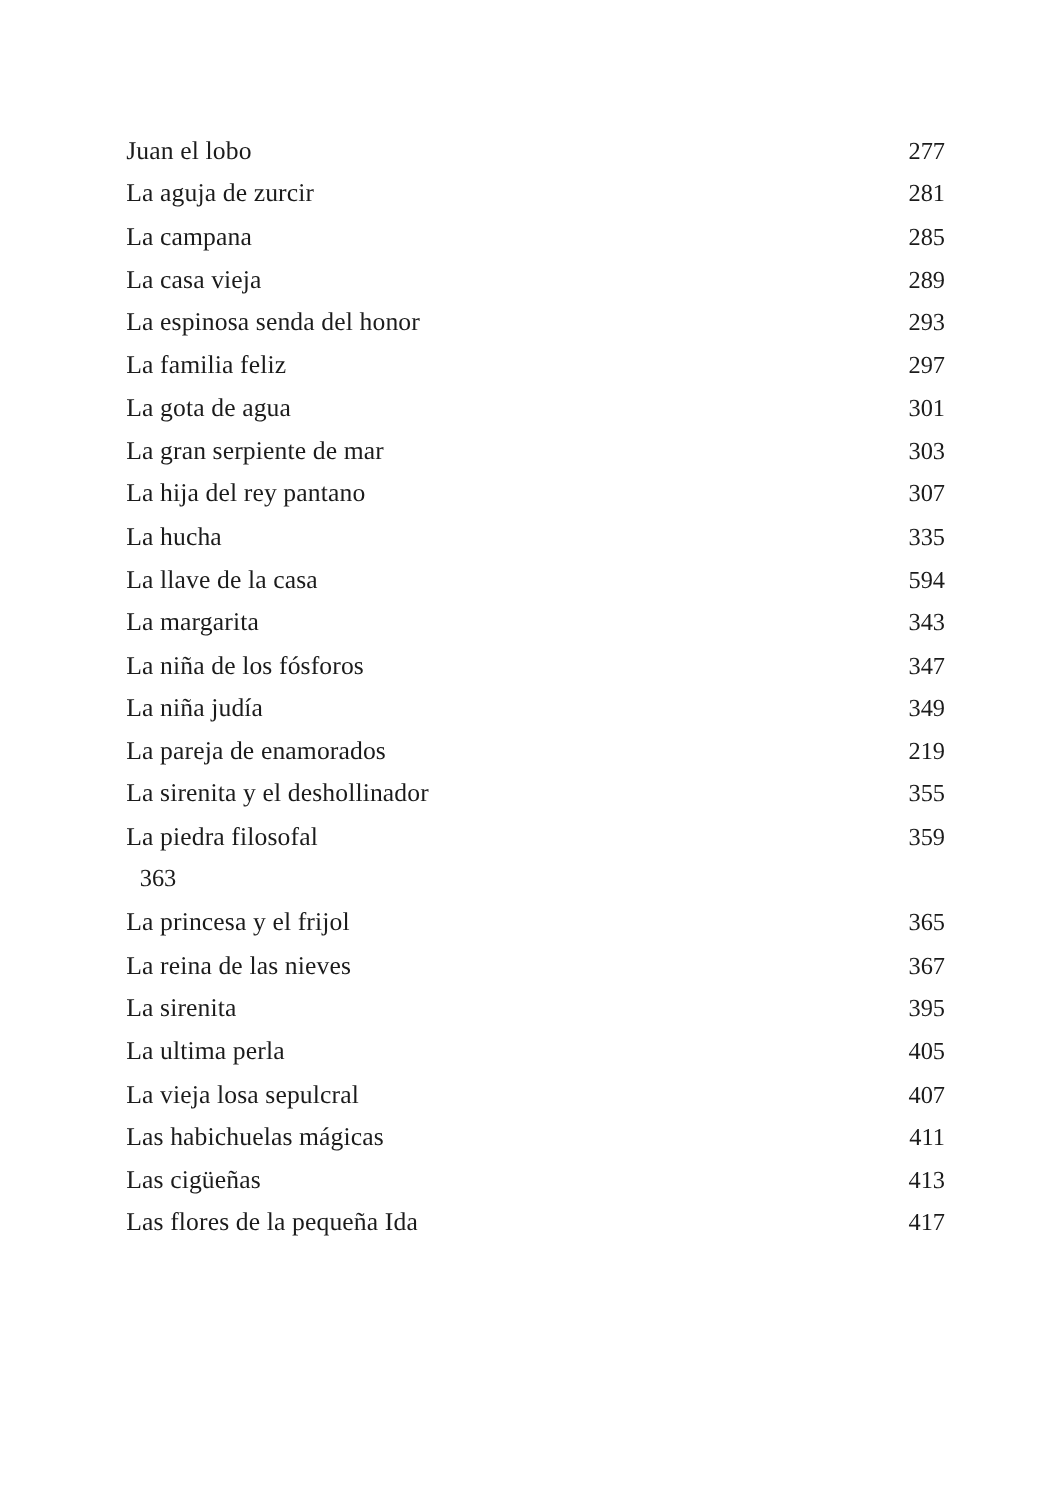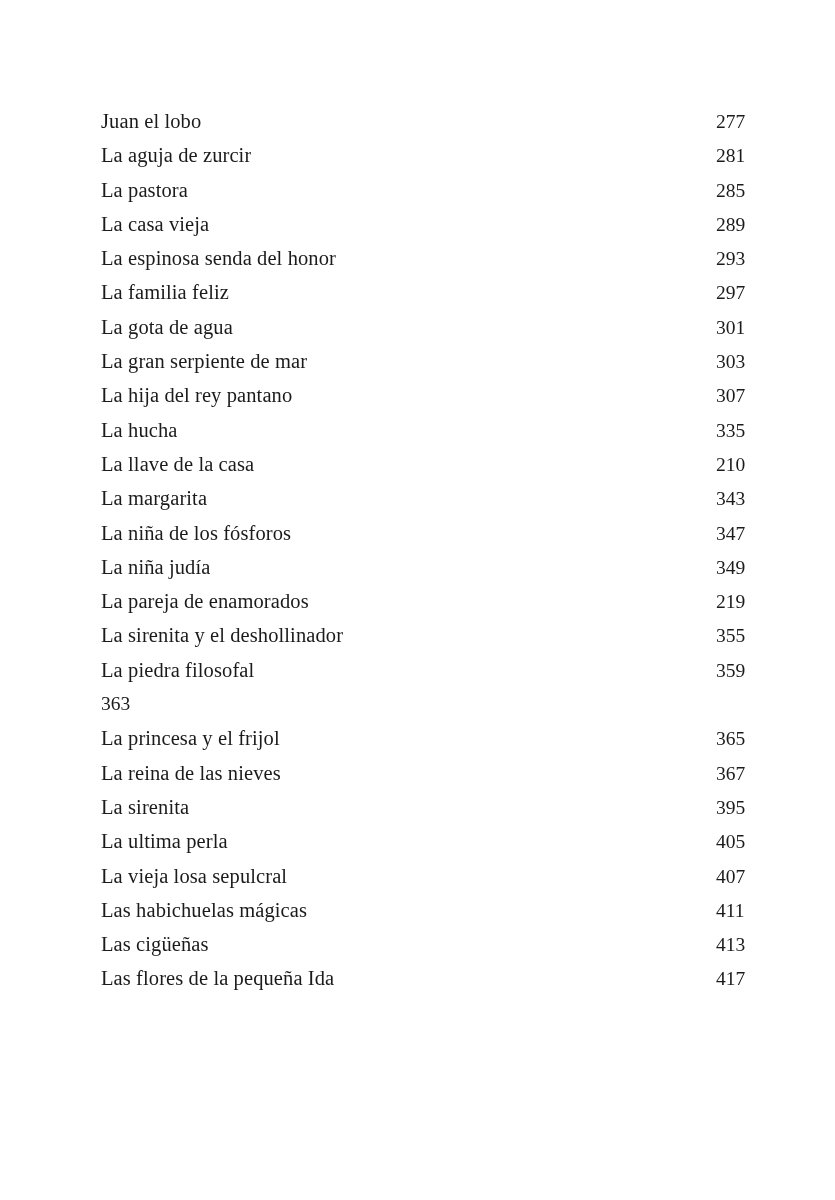--- a/index.html
+++ b/index.html
@@ -43,41 +43,41 @@
     color: #1b1b1b;
     flex: 0 1 auto;
     overflow: hidden;
     text-overflow: ellipsis;
   }
 
   .toc-page {
     font-size: 19.5px;
     color: #1b1b1b;
     flex: 0 0 auto;
-    text-align: left;
+    text-align: right;
     min-width: 40px;
     font-variant-numeric: lining-nums;
     font-family: Liberation Serif, serif;
   }
 </style>
 </head>
 <body>
 
 <div class="page">
   <div class="toc" id="toc-list">
       <div class="toc-entry">
         <span class="toc-title">Juan el lobo</span>
         <span class="toc-page">277</span>
       </div>
       <div class="toc-entry">
         <span class="toc-title">La aguja de zurcir</span>
         <span class="toc-page">281</span>
       </div>
       <div class="toc-entry">
-        <span class="toc-title">La pastora</span>
+        <span class="toc-title">La campana</span>
         <span class="toc-page">285</span>
       </div>
       <div class="toc-entry">
         <span class="toc-title">La casa vieja</span>
         <span class="toc-page">289</span>
       </div>
       <div class="toc-entry">
         <span class="toc-title">La espinosa senda del honor</span>
         <span class="toc-page">293</span>
       </div>
@@ -96,21 +96,21 @@
       <div class="toc-entry">
         <span class="toc-title">La hija del rey pantano</span>
         <span class="toc-page">307</span>
       </div>
       <div class="toc-entry">
         <span class="toc-title">La hucha</span>
         <span class="toc-page">335</span>
       </div>
       <div class="toc-entry">
         <span class="toc-title">La llave de la casa</span>
-        <span class="toc-page">210</span>
+        <span class="toc-page">594</span>
       </div>
       <div class="toc-entry">
         <span class="toc-title">La margarita</span>
         <span class="toc-page">343</span>
       </div>
       <div class="toc-entry">
         <span class="toc-title">La niña de los fósforos</span>
         <span class="toc-page">347</span>
       </div>
       <div class="toc-entry">

